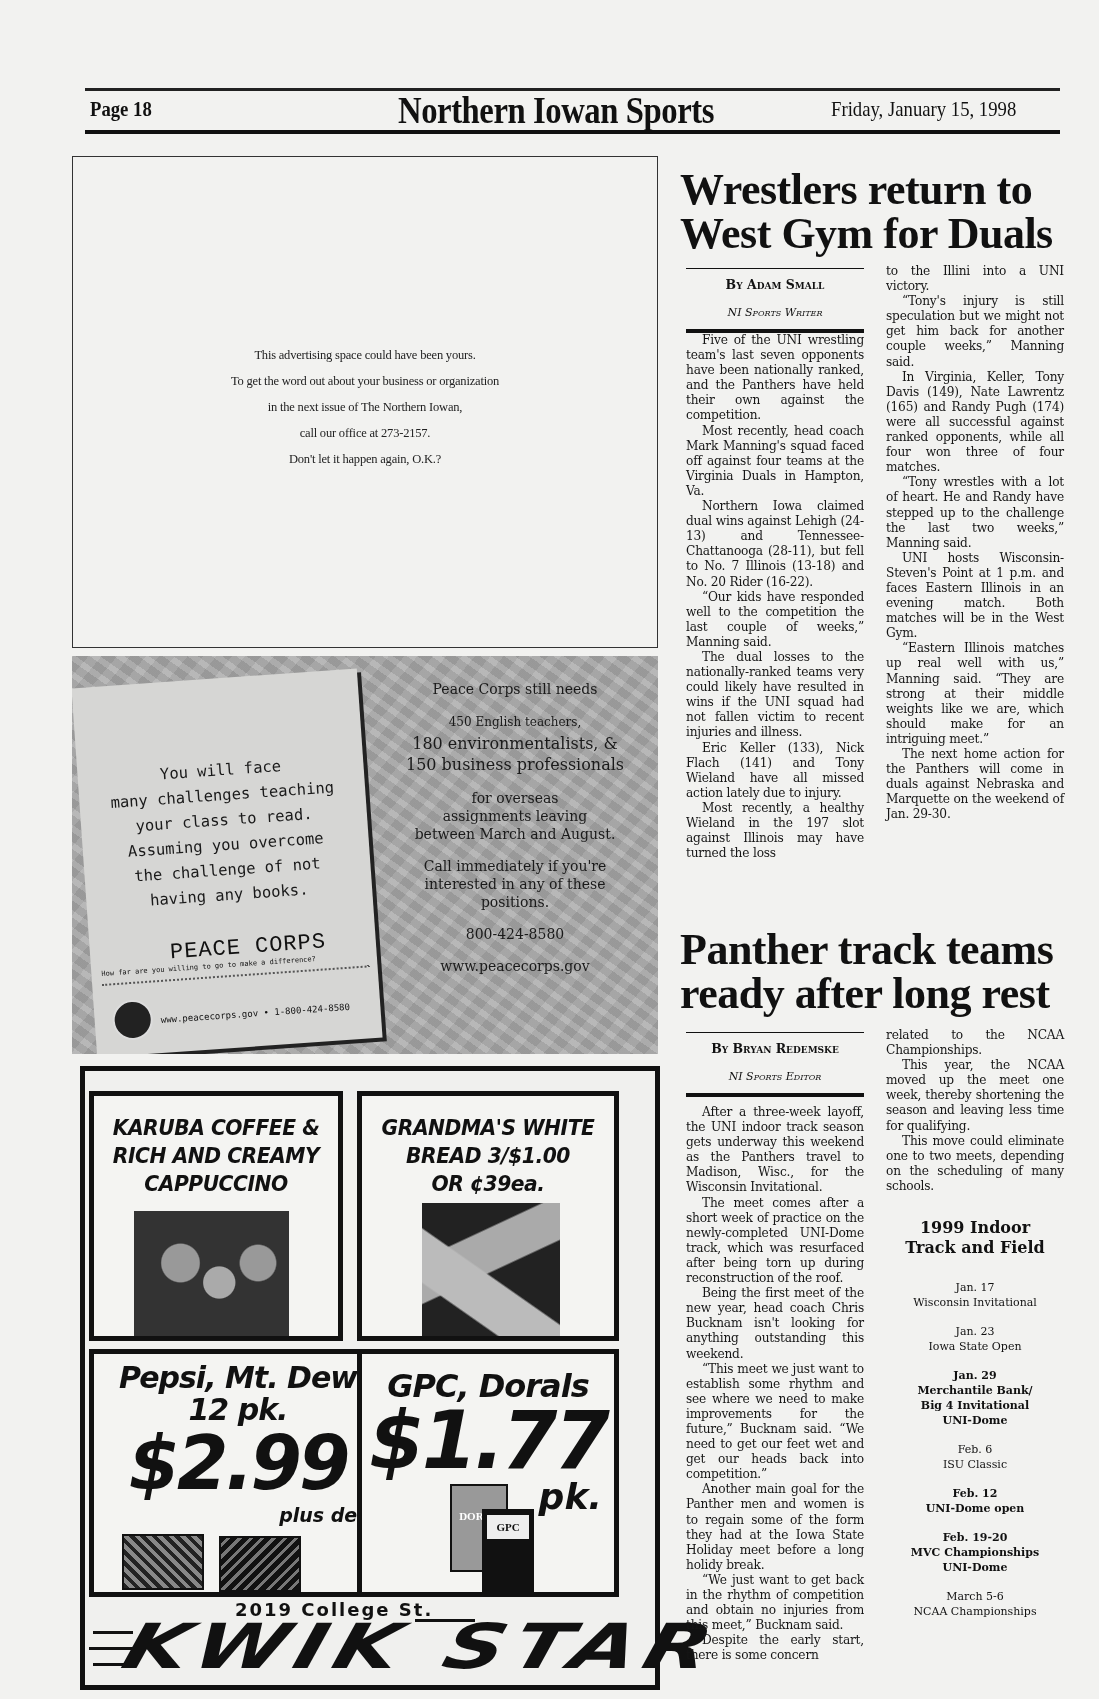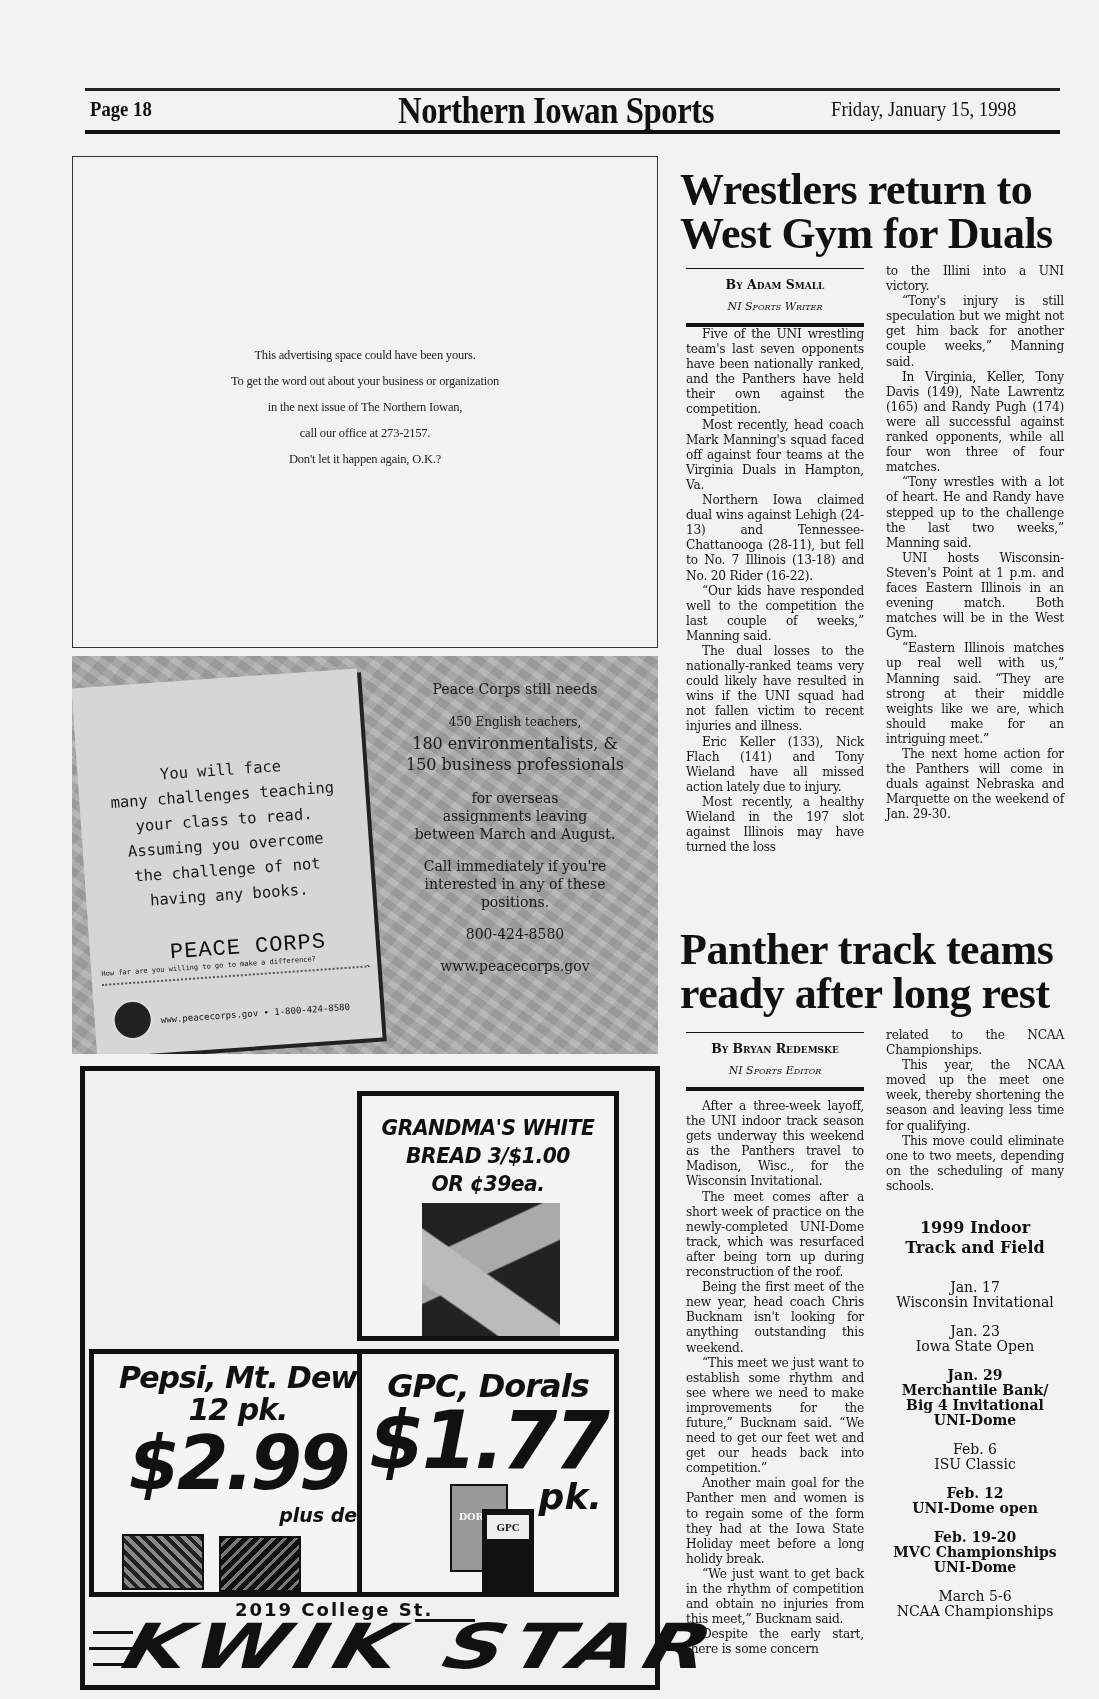--- a/index.html
+++ b/index.html
@@ -49,26 +49,26 @@
   .pack { position: absolute; background: #555; border: 2px solid #111; background-image: repeating-linear-gradient(45deg, #222 0 4px, #888 4px 8px); }
   .cig { position: absolute; border: 2px solid #111; }
   .ks-addr { position: absolute; left: 150px; top: 528px; font-family: "DejaVu Sans", sans-serif; font-weight: bold; font-size: 18px; letter-spacing: 2px; }
   .ks-logo { position: absolute; left: 40px; top: 545px; font-family: "DejaVu Sans", sans-serif; font-weight: bold; font-style: italic; font-size: 62px; letter-spacing: 6px; line-height: 62px; transform: scaleX(1.35) skewX(-12deg); transform-origin: left; }
   .speed { position: absolute; height: 3px; background: #111; }
 
   
   .headline { font-family: "Liberation Serif", serif; font-weight: bold; font-size: 44px; line-height: 44px; letter-spacing: -0.5px; white-space: nowrap; }
   .byline-box { border-top: 1.5px solid #111; border-bottom: 4px solid #111; text-align: center; padding: 8px 0 10px; }
   .byline { font-family: "DejaVu Serif", serif; font-weight: bold; font-size: 12.5px; font-variant: small-caps; text-align: center; }
-  .byline-title { font-family: "DejaVu Serif", serif; font-style: italic; font-size: 11px; font-variant: small-caps; margin-top: 8px; }
+  .byline-title { font-family: "DejaVu Serif", serif; font-style: italic; font-size: 11px; font-variant: small-caps; margin-top: 14px; }
   .col { font-family: "DejaVu Serif", serif; font-size: 12.2px; line-height: 15.1px; text-align: justify; color: #161616; letter-spacing: -0.2px; }
   .col p { text-indent: 16px; }
   .col p.cont { text-indent: 0; }
   .sched-title { font-family: "DejaVu Serif", serif; font-weight: bold; font-size: 16px; line-height: 20px; text-align: center; }
-  .sched-item { text-align: center; font-family: "DejaVu Serif", serif; font-size: 14px; line-height: 15px; margin-top: 14px; }
+  .sched-item { text-align: center; font-family: "DejaVu Serif", serif; font-size: 11px; line-height: 15px; margin-top: 14px; }
   .sched-item.bold { font-weight: bold; }
 </style>
 </head>
 <body>
 
 <div class="abs rule-top"></div>
 <div class="abs page-num">Page 18</div>
 <div class="abs section-title">Northern Iowan Sports</div>
 <div class="abs issue-date">Friday, January 15, 1998</div>
 <div class="abs rule-bot"></div>
@@ -114,20 +114,28 @@
     <p>positions.</p>
     <div class="gap"></div>
     <p>800-424-8580</p>
     <div class="gap"></div>
     <p>www.peacecorps.gov</p>
   </div>
 </div>
 
 <div class="abs ks-ad">
 
+  <div class="ks-box" style="left:4px;top:20px;width:254px;height:250px;">
+    <div class="hl">
+      <div>KARUBA COFFEE &amp;</div>
+      <div>RICH AND CREAMY</div>
+      <div>CAPPUCCINO</div>
+    </div>
+    <div class="img" style="left:40px;top:115px;width:155px;height:130px;"></div>
+  </div>
 
   <div class="ks-box" style="left:272px;top:20px;width:262px;height:250px;">
     <div class="hl">
       <div>GRANDMA'S WHITE</div>
       <div>BREAD 3/$1.00</div>
       <div style="text-transform:none">OR ¢39ea.</div>
     </div>
     <div class="img bread" style="left:60px;top:107px;width:138px;height:140px;"></div>
   </div>
 

